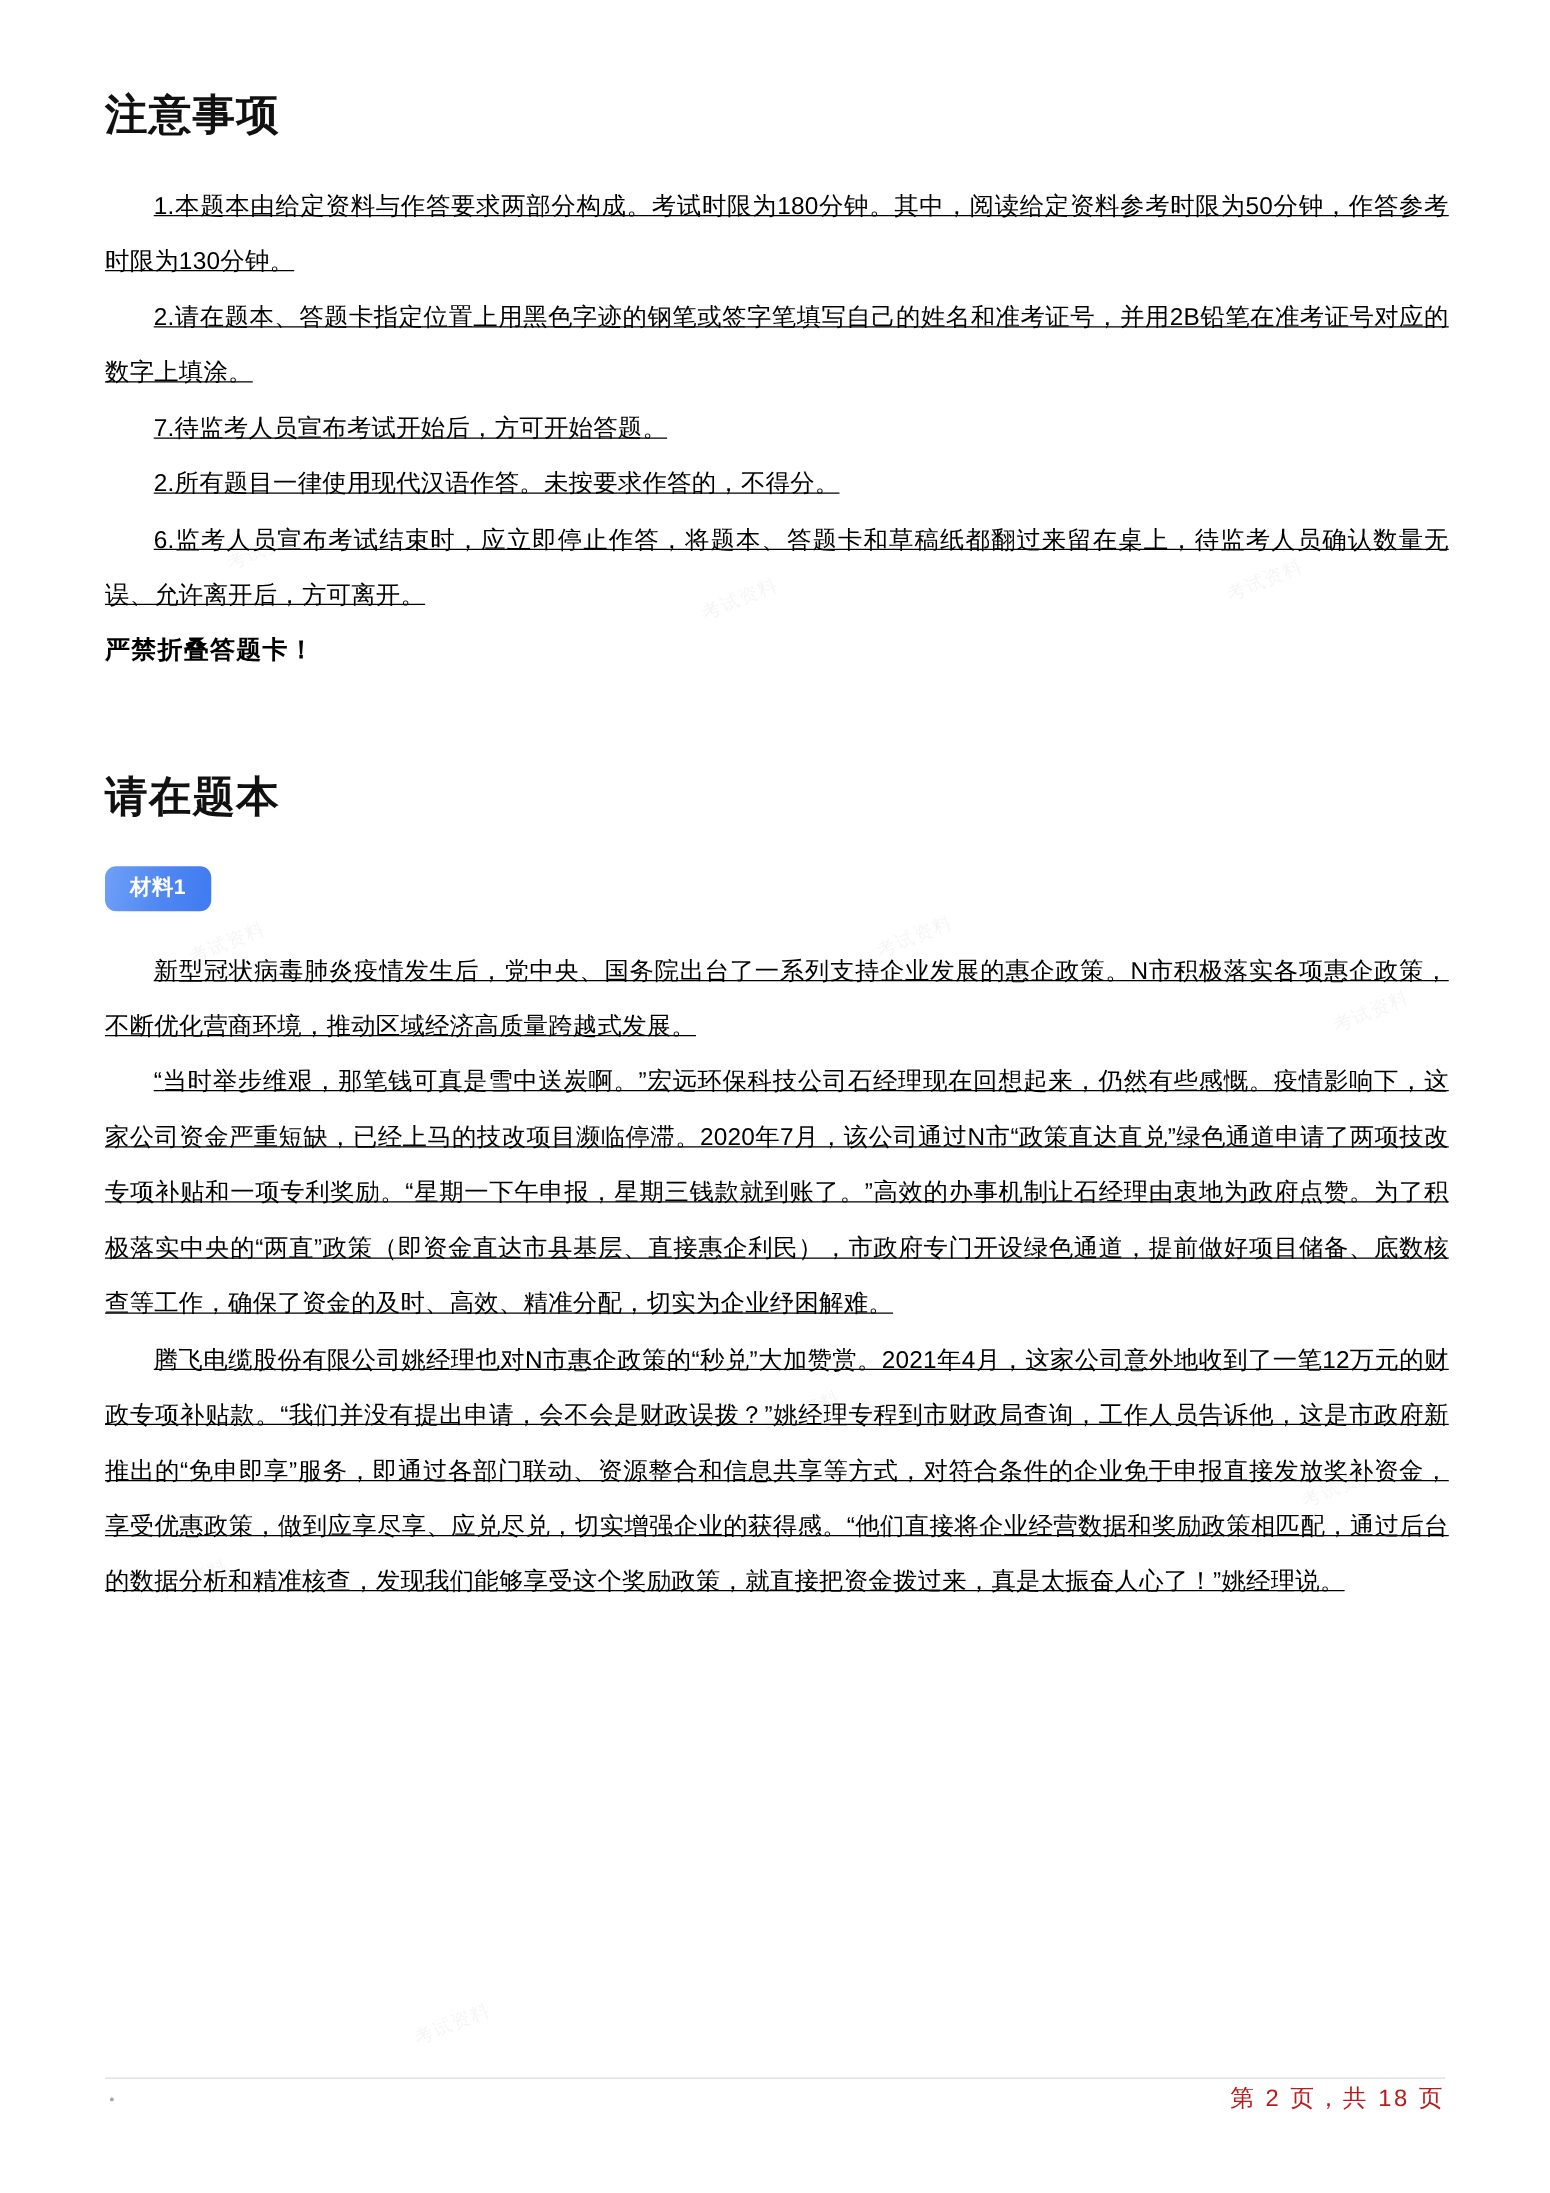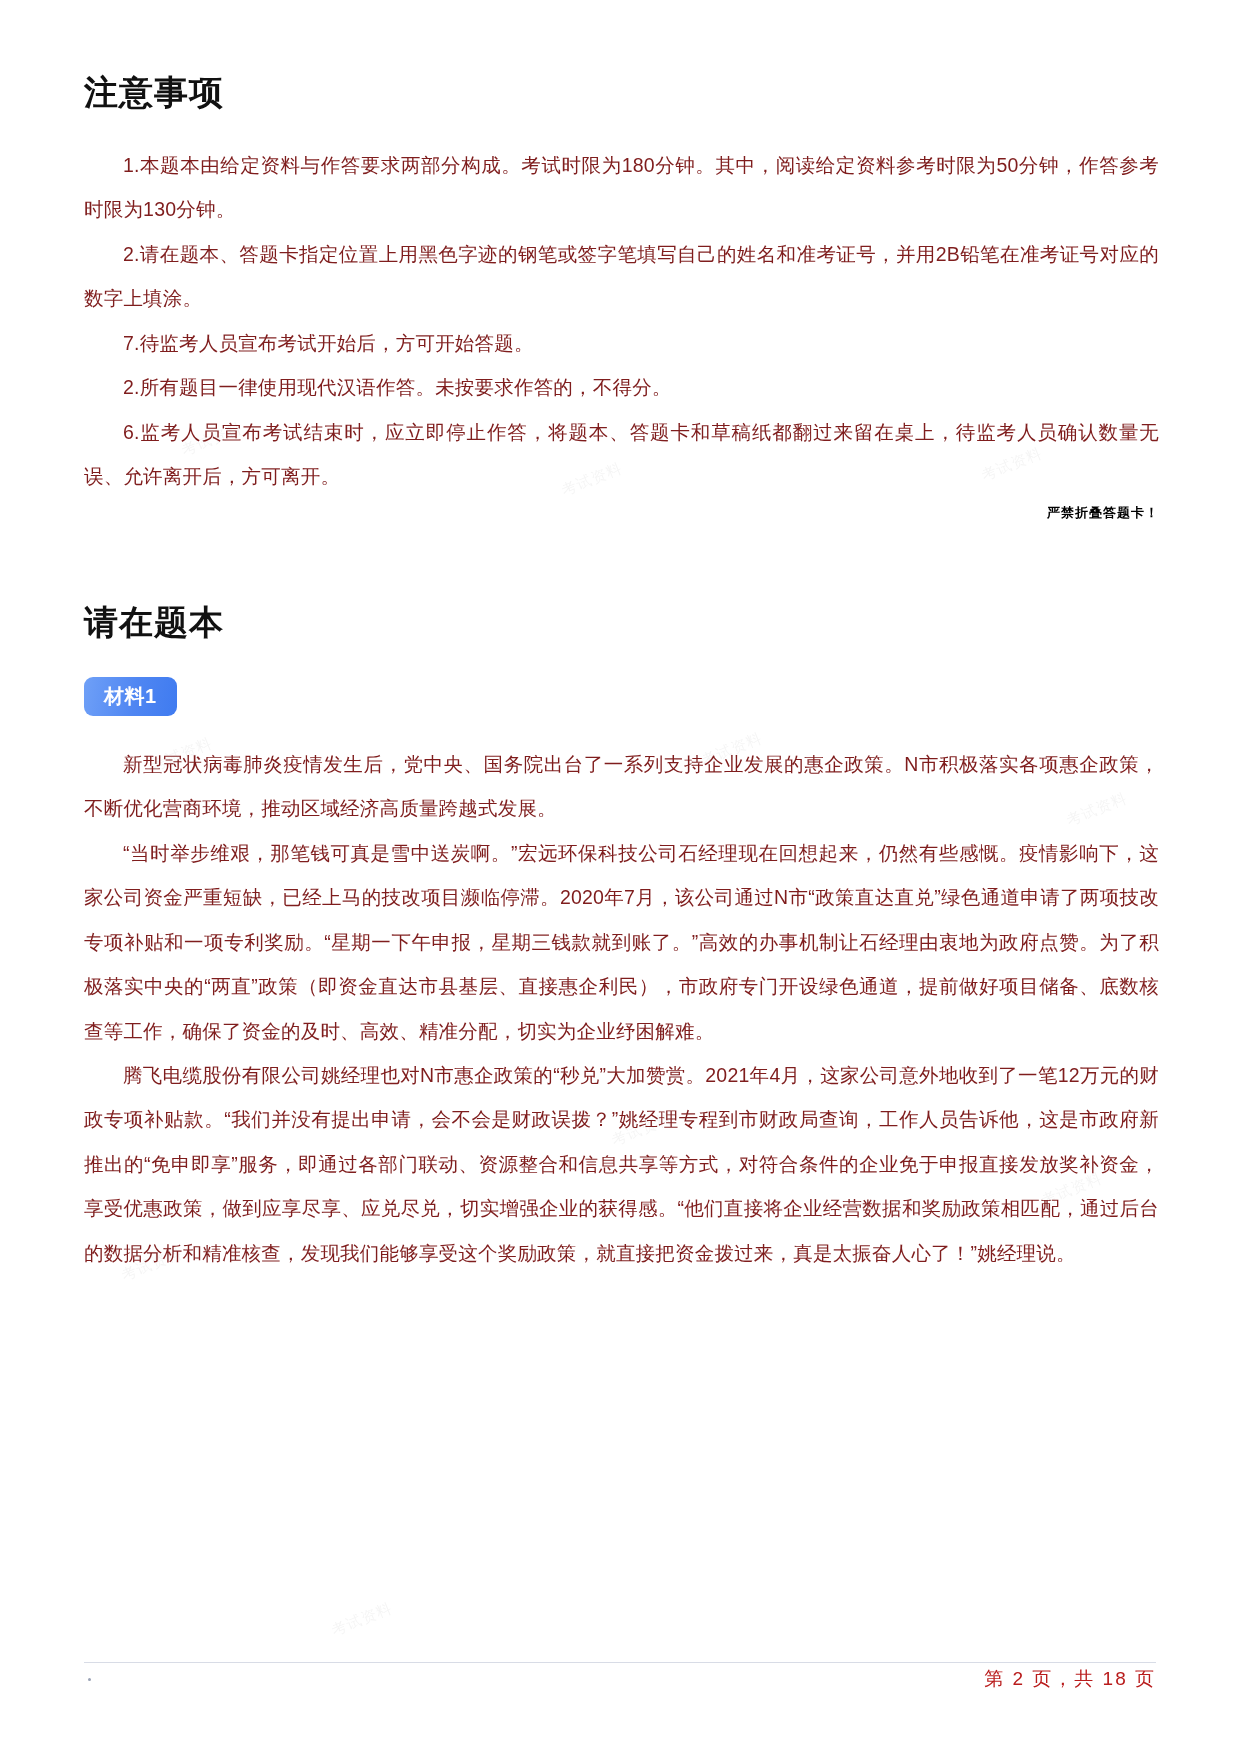--- a/index.html
+++ b/index.html
@@ -51,41 +51,42 @@
   .notice-title-wrap { padding-top: 72px; }
   .notice-list {
     margin-top: 30px;
   }
   p.para {
     font-size: 19.5px;
     line-height: 2.28;
     margin: 0;
     text-align: justify;
     text-justify: inter-ideograph;
-    color: #7f1d1d;
+    color: #000000;
     letter-spacing: 0.2px;
+    text-decoration: underline;
   }
   p.indent {
     text-indent: 2em;
   }
   p.center-bold {
-    text-align: right;
+    text-align: left;
     font-weight: bold;
-    font-size: 13px;
+    font-size: 20px;
     line-height: 2.28;
     margin: 0;
     letter-spacing: 1px;
   }
   .given-title-wrap { padding-top: 74px; }
   .badge-row { margin-top: 34px; }
   .material-badge {
     display: inline-block;
     background: linear-gradient(100deg, #6fa0f7 0%, #4f86f2 55%, #3f7bf0 100%);
     color: #ffffff;
-    font-size: 20px;
+    font-size: 17px;
     font-weight: bold;
     padding: 8px 20px 9px 20px;
     border-radius: 9px;
     line-height: 1.1;
     letter-spacing: 0.5px;
   }
   .material-body { margin-top: 26px; }
   .material-body p.para { margin-bottom: 0; }
 
   .footer {

